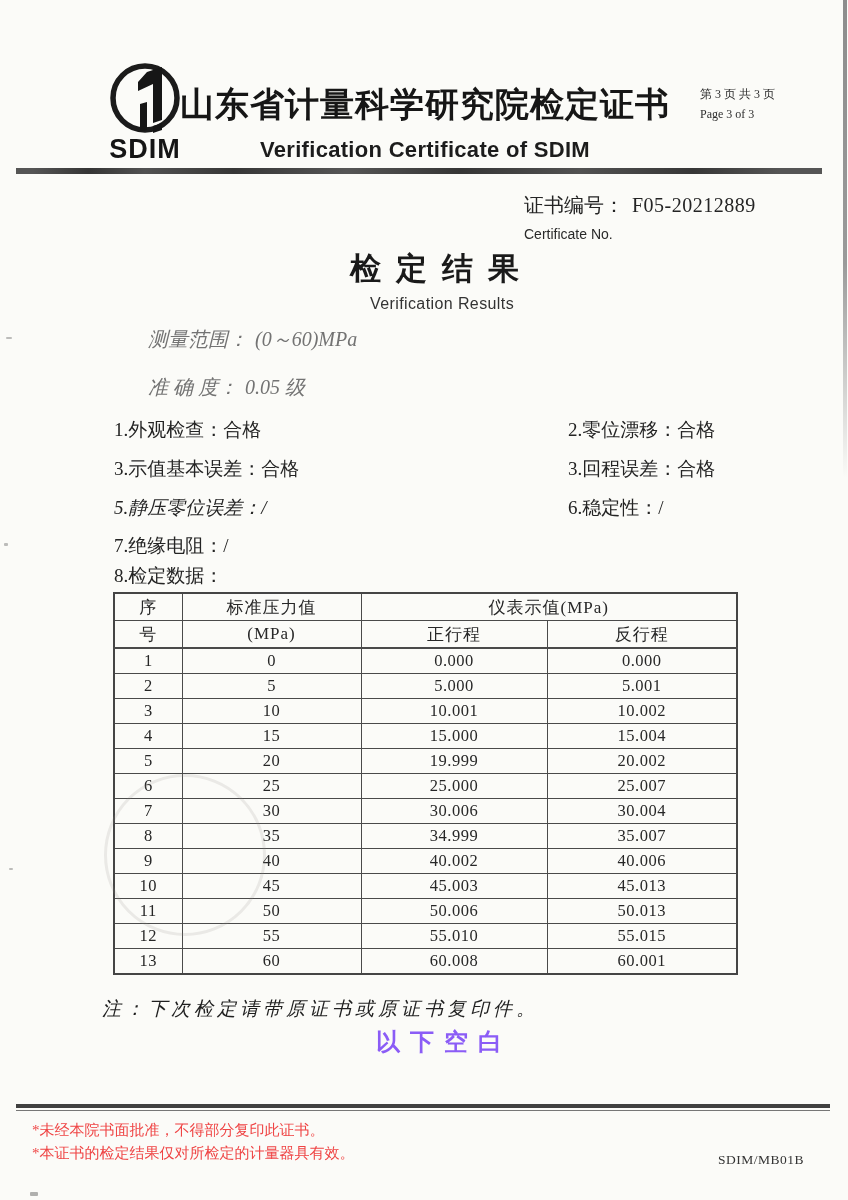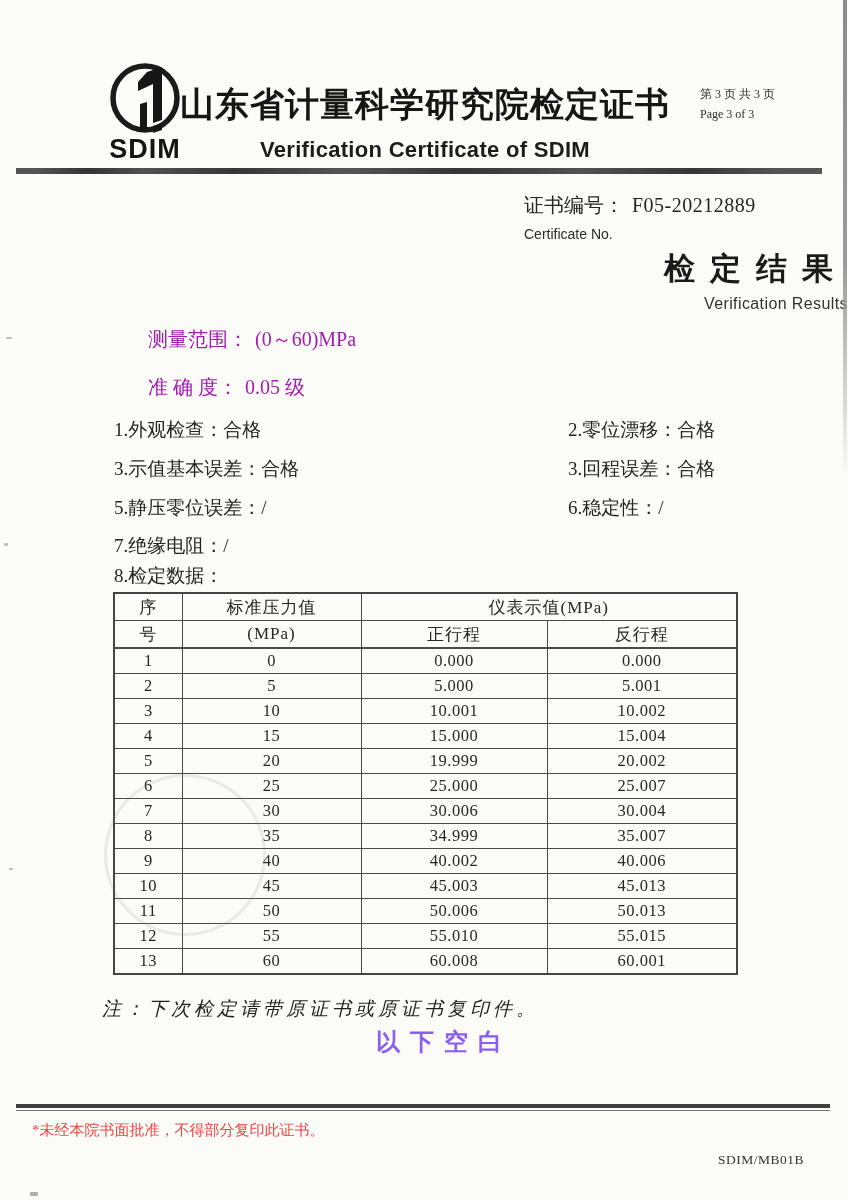--- a/index.html
+++ b/index.html
@@ -28,28 +28,28 @@
     background-image:linear-gradient(90deg,rgba(255,255,255,.12) 2%,rgba(0,0,0,.15) 9%,rgba(255,255,255,.1) 16%,rgba(0,0,0,.12) 27%,rgba(255,255,255,.12) 41%,rgba(0,0,0,.14) 55%,rgba(255,255,255,.1) 70%,rgba(0,0,0,.12) 84%,rgba(255,255,255,.12) 95%);}
   
   .certno{left:524px;top:192px;}
   .certno-line{font-size:20px;color:#242424;}
   .certno-line .num{margin-left:8px;letter-spacing:.5px;}
   .certno-en{
     font-family:"Liberation Sans","DejaVu Sans",sans-serif;
     font-size:14px;color:#2a2a2a;margin-top:7px;
   }
   
-  .result-title{left:0;top:248px;width:100%;text-align:right;padding-left:36px;box-sizing:border-box;}
+  .result-title{left:0;top:248px;width:100%;text-align:center;padding-left:36px;box-sizing:border-box;}
   .result-cn{font-size:31px;font-weight:bold;letter-spacing:15px;color:#1a1a1a;}
   .result-en{
     font-family:"Liberation Sans","DejaVu Sans",sans-serif;
     font-size:16px;color:#333;margin-top:5px;letter-spacing:.4px;
   }
   
-  .spec{font-size:20px;color:#a21caf;}
+  .spec{font-size:20px;color:#737373;font-style:italic;}
   .spec .val{margin-left:7px;}
   .spec-range{left:148px;top:326px;}
   .spec-acc{left:148px;top:374px;}
   
   .item{font-size:19px;color:#242424;}
   
   .data-table{left:113px;top:592px;}
   table{border-collapse:collapse;table-layout:fixed;width:623px;border:2px solid #454545;}
   th,td{
     border:1.5px solid #4a4a4a;text-align:center;vertical-align:middle;
@@ -119,21 +119,21 @@
     <span>测量范围：</span><span class="val">(0～60)MPa</span>
   </div>
   <div class="abs spec spec-acc">
     <span>准 确 度：</span><span class="val">0.05 级</span>
   </div>
 
   <div class="abs item" style="left:114px;top:417px;">1.外观检查：合格</div>
   <div class="abs item" style="left:568px;top:417px;">2.零位漂移：合格</div>
   <div class="abs item" style="left:114px;top:456px;">3.示值基本误差：合格</div>
   <div class="abs item" style="left:568px;top:456px;">3.回程误差：合格</div>
-  <div class="abs item" style="left:114px;top:495px;">5.静压零位误差：/</div>
+  <div class="abs item" style="left:114px;top:495px;font-style:italic;">5.静压零位误差：/</div>
   <div class="abs item" style="left:568px;top:495px;">6.稳定性：/</div>
   <div class="abs item" style="left:114px;top:533px;">7.绝缘电阻：/</div>
   <div class="abs item" style="left:114px;top:563px;">8.检定数据：</div>
 
   <div class="abs data-table">
     <table>
       <colgroup>
           <col style="width:68px">
           <col style="width:179px">
           <col style="width:186px">
@@ -235,20 +235,21 @@
     </table>
   </div>
 
   <div class="abs note">注：下次检定请带原证书或原证书复印件。</div>
   <div class="abs blank-below">以下空白</div>
 
   <div class="abs rule-bottom-thick"></div>
   <div class="abs rule-bottom-thin"></div>
   <div class="abs footer-notes">
     <div>*未经本院书面批准，不得部分复印此证书。</div>
+    <div>*本证书的检定结果仅对所检定的计量器具有效。</div>
   </div>
   <div class="abs form-code">SDIM/MB01B</div>
 
   <div class="abs stamp-arc"></div>
   <div class="abs edge-shadow"></div>
   <div class="abs speck sp1"></div>
   <div class="abs speck sp2"></div>
   <div class="abs speck sp3"></div>
   <div class="abs speck sp4"></div>
 

